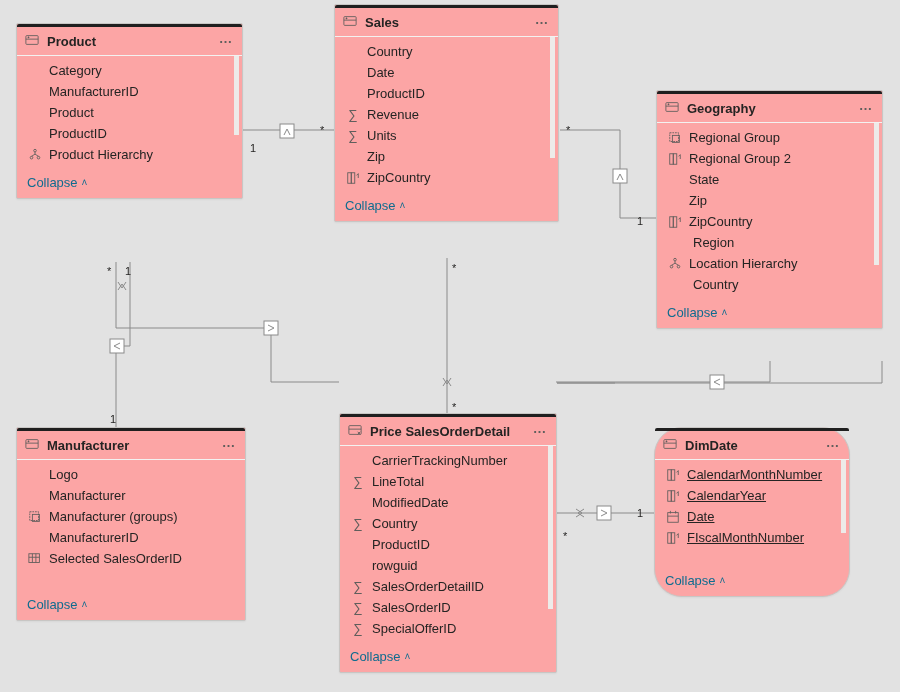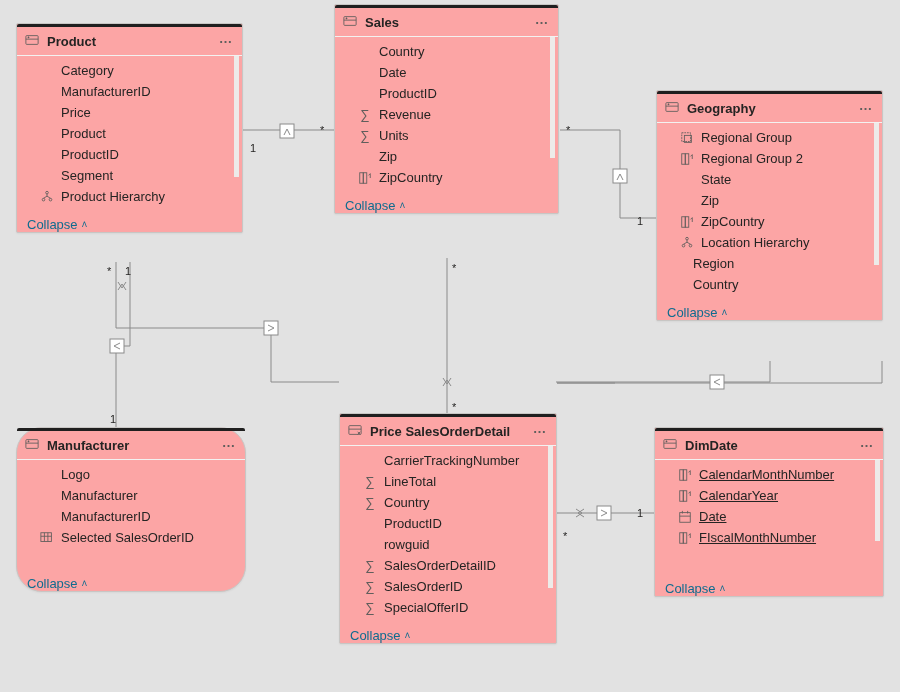--- a/index.html
+++ b/index.html
@@ -72,40 +72,40 @@
   .field-list {
     position: relative;
     padding: 4px 0 4px 0;
     flex: 1;
     overflow: hidden;
   }
   .field {
     display: flex;
     align-items: center;
     gap: 6px;
-    padding: 3px 10px 3px 22px;
+    padding: 3px 10px 3px 10px;
     color: #252423;
   }
   .field .icon-slot {
     width: 16px;
     display: inline-flex;
     justify-content: center;
     color: #605e5c;
   }
   .field.indent { padding-left: 36px; }
   .scroll-track {
     position: absolute;
     right: 3px;
     top: 0;
     bottom: 34px;
     width: 5px;
     background: #edebe9;
   }
   .collapse {
-    padding: 6px 10px 0 10px;
+    padding: 6px 10px 8px 10px;
     color: #0f6c8f;
     font-size: 13px;
     display: flex;
     align-items: center;
     gap: 4px;
   }
   .collapse .chev { font-size: 10px; }
 
   
   .icon-svg { width:14px; height:14px; stroke:#605e5c; stroke-width:1; fill:none; }
@@ -191,33 +191,25 @@
     <div class="field">
         <span class="icon-slot"></span>
         <span>Category</span>
       </div>
     <div class="field">
         <span class="icon-slot"></span>
         <span>ManufacturerID</span>
       </div>
     <div class="field">
         <span class="icon-slot"></span>
-        <span>Price</span>
-      </div>
-    <div class="field">
-        <span class="icon-slot"></span>
         <span>Product</span>
       </div>
     <div class="field">
         <span class="icon-slot"></span>
         <span>ProductID</span>
-      </div>
-    <div class="field">
-        <span class="icon-slot"></span>
-        <span>Segment</span>
       </div>
     <div class="field">
         <span class="icon-slot">
           <svg class="icon-svg" viewBox="0 0 16 16">
             <circle cx="8" cy="3" r="1.5"></circle>
             <circle cx="4" cy="11" r="1.5"></circle>
             <circle cx="12" cy="11" r="1.5"></circle>
             <path d="M8 4.5 L8 7 M8 7 L4 9.5 M8 7 L12 9.5"></path>
           </svg>
         </span>
@@ -331,65 +323,74 @@
     <div class="field">
         <span class="icon-slot">
           <svg class="icon-svg" viewBox="0 0 16 16">
             <rect x="2" y="2" width="4" height="12"></rect>
             <rect x="6" y="2" width="4" height="12"></rect>
             <path d="M12 5 L14 3 L14 8"></path>
           </svg>
         </span>
         <span>ZipCountry</span>
       </div>
+    <div class="field indent">
+        <span>Region</span>
+      </div>
     <div class="field">
         <span class="icon-slot">
           <svg class="icon-svg" viewBox="0 0 16 16">
             <circle cx="8" cy="3" r="1.5"></circle>
             <circle cx="4" cy="11" r="1.5"></circle>
             <circle cx="12" cy="11" r="1.5"></circle>
             <path d="M8 4.5 L8 7 M8 7 L4 9.5 M8 7 L12 9.5"></path>
           </svg>
         </span>
         <span>Location Hierarchy</span>
-      </div>
-    <div class="field indent">
-        <span>Region</span>
       </div>
     <div class="field indent">
         <span>Country</span>
       </div>
   </div>
   <div class="collapse">
       <span>Collapse</span>
       <span class="chev">˄</span>
     </div>
 </div>
 
-<div class="table-card" style="left:16px; top:427px; width:230px;border-radius:26px;">
+<div class="table-card" style="left:16px; top:427px; width:230px;">
   <div class="accent"></div>
   <div class="card-header">
     <span class="table-icon">
       <svg class="icon-svg" viewBox="0 0 16 16">
           <rect x="1" y="3" width="14" height="10" rx="1"></rect>
           <line x1="1" y1="7" x2="15" y2="7"></line>
           <circle cx="4" cy="5" r="0.6" fill="#605e5c"></circle>
         </svg>
     </span>
     <span class="title">Manufacturer</span>
     <span class="dots">⋯</span>
   </div>
   <div class="field-list">
     <div class="field">
         <span class="icon-slot"></span>
         <span>Logo</span>
       </div>
     <div class="field">
         <span class="icon-slot"></span>
         <span>Manufacturer</span>
+      </div>
+    <div class="field">
+        <span class="icon-slot">
+          <svg class="icon-svg" viewBox="0 0 16 16">
+            <rect x="2" y="2" width="10" height="10" stroke-dasharray="2 1"></rect>
+            <rect x="5" y="5" width="8" height="8"></rect>
+          </svg>
+        </span>
+        <span>Manufacturer (groups)</span>
       </div>
     <div class="field">
         <span class="icon-slot"></span>
         <span>ManufacturerID</span>
       </div>
     <div class="field">
         <span class="icon-slot">
           <svg class="icon-svg" viewBox="0 0 16 16">
             <rect x="1" y="2" width="12" height="10"></rect>
             <line x1="1" y1="6" x2="13" y2="6"></line>
@@ -424,20 +425,24 @@
     <div class="scroll-track"></div>
     <div class="field">
         <span class="icon-slot"></span>
         <span>CarrierTrackingNumber</span>
       </div>
     <div class="field">
         <span class="icon-slot">∑</span>
         <span>LineTotal</span>
       </div>
     <div class="field">
+        <span class="icon-slot"></span>
+        <span>ModifiedDate</span>
+      </div>
+    <div class="field">
         <span class="icon-slot">∑</span>
         <span>Country</span>
       </div>
     <div class="field">
         <span class="icon-slot"></span>
         <span>ProductID</span>
       </div>
     <div class="field">
         <span class="icon-slot"></span>
         <span>rowguid</span>
@@ -454,21 +459,21 @@
         <span class="icon-slot">∑</span>
         <span>SpecialOfferID</span>
       </div>
   </div>
   <div class="collapse">
       <span>Collapse</span>
       <span class="chev">˄</span>
     </div>
 </div>
 
-<div class="table-card" style="left:654px; top:427px; width:230px; height:170px;">
+<div class="table-card" style="left:654px; top:427px; width:196px; height:170px;border-radius:28px;">
   <div class="accent"></div>
   <div class="card-header">
     <span class="table-icon">
       <svg class="icon-svg" viewBox="0 0 16 16">
           <rect x="1" y="3" width="14" height="10" rx="1"></rect>
           <line x1="1" y1="7" x2="15" y2="7"></line>
           <circle cx="4" cy="5" r="0.6" fill="#605e5c"></circle>
         </svg>
     </span>
     <span class="title">DimDate</span>

